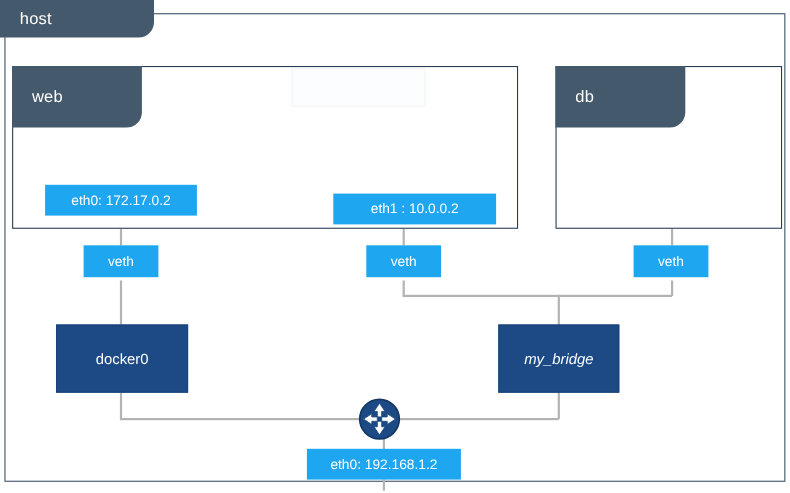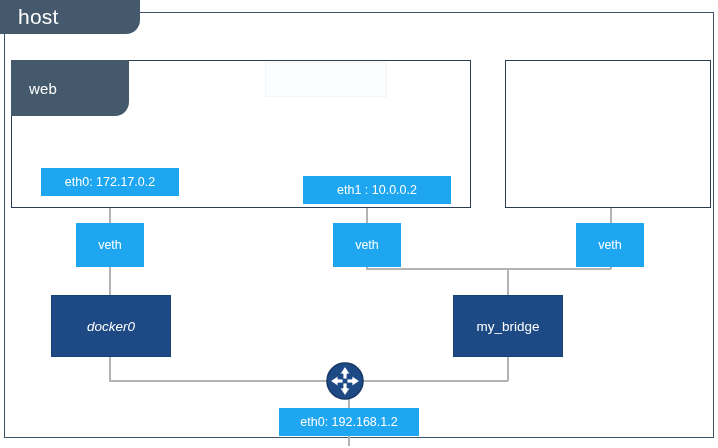--- a/index.html
+++ b/index.html
@@ -37,21 +37,21 @@
     font-size: 15px;
     letter-spacing: 0.2px;
   }
   .tab-label { padding-left: 18px; }
 
   .host-tab {
     left: 0px;
     top: 0px;
     width: 140px;
     height: 34px;
-    font-size: 21px;
+    font-size: 15px;
   }
 
   
   .ns-box {
     border: 1.5px solid #2b3d52;
     background: #ffffff;
   }
   .ns-tab {
     height: 56px;
     font-size: 15px;
@@ -86,39 +86,39 @@
   .iface-eth0-db   { left: 541px; top: 168px; width: 139px; }
   .iface-eth0-host { left: 279px; top: 408px; width: 140px; }
 
   .veth {
     background: #1fa6f0;
     color: #ffffff;
     display: flex;
     align-items: center;
     justify-content: center;
     font-size: 12.5px;
-    height: 44px;
+    height: 29px;
     width: 68px;
   }
   .veth-web    { left: 76px;  top: 223px; }
   .veth-eth1   { left: 333px; top: 223px; }
   .veth-db     { left: 576px; top: 223px; }
 
   
   .bridge {
     background: #1d4a85;
     color: #ffffff;
     display: flex;
     align-items: center;
     justify-content: center;
     font-size: 13.5px;
     border: 1px solid #17427a;
   }
-  .bridge-docker0   { left: 51px;  top: 295px; width: 120px; height: 62px; font-style: italic; }
-  .bridge-mybridge  { left: 453px; top: 295px; width: 110px; height: 62px; }
+  .bridge-docker0   { left: 51px;  top: 295px; width: 120px; height: 62px; }
+  .bridge-mybridge  { left: 453px; top: 295px; width: 110px; height: 62px; font-style: italic; }
 
   
   .line { background: #b3b3b3; }
   .vline { width: 1.5px; }
   .hline { height: 1.5px; }
 
   
   .router-icon {
     left: 325px;
     top: 361px;
@@ -162,20 +162,23 @@
   <div class="abs ns-box web-box"></div>
   <div class="abs ghost-rect"></div>
   <div class="abs tab ns-tab web-tab">
     <span class="tab-label">web</span>
   </div>
 
   <div class="abs iface iface-eth0-web">eth0: 172.17.0.2</div>
   <div class="abs iface iface-eth1-web">eth1 : 10.0.0.2</div>
 
   <div class="abs ns-box db-box"></div>
+  <div class="abs tab ns-tab db-tab">
+    <span class="tab-label">db</span>
+  </div>
 
 
   <div class="abs veth veth-web">veth</div>
   <div class="abs veth veth-eth1">veth</div>
   <div class="abs veth veth-db">veth</div>
 
   <div class="abs bridge bridge-docker0">docker0</div>
   <div class="abs bridge bridge-mybridge">my_bridge</div>
 
   <div class="abs router-icon">

